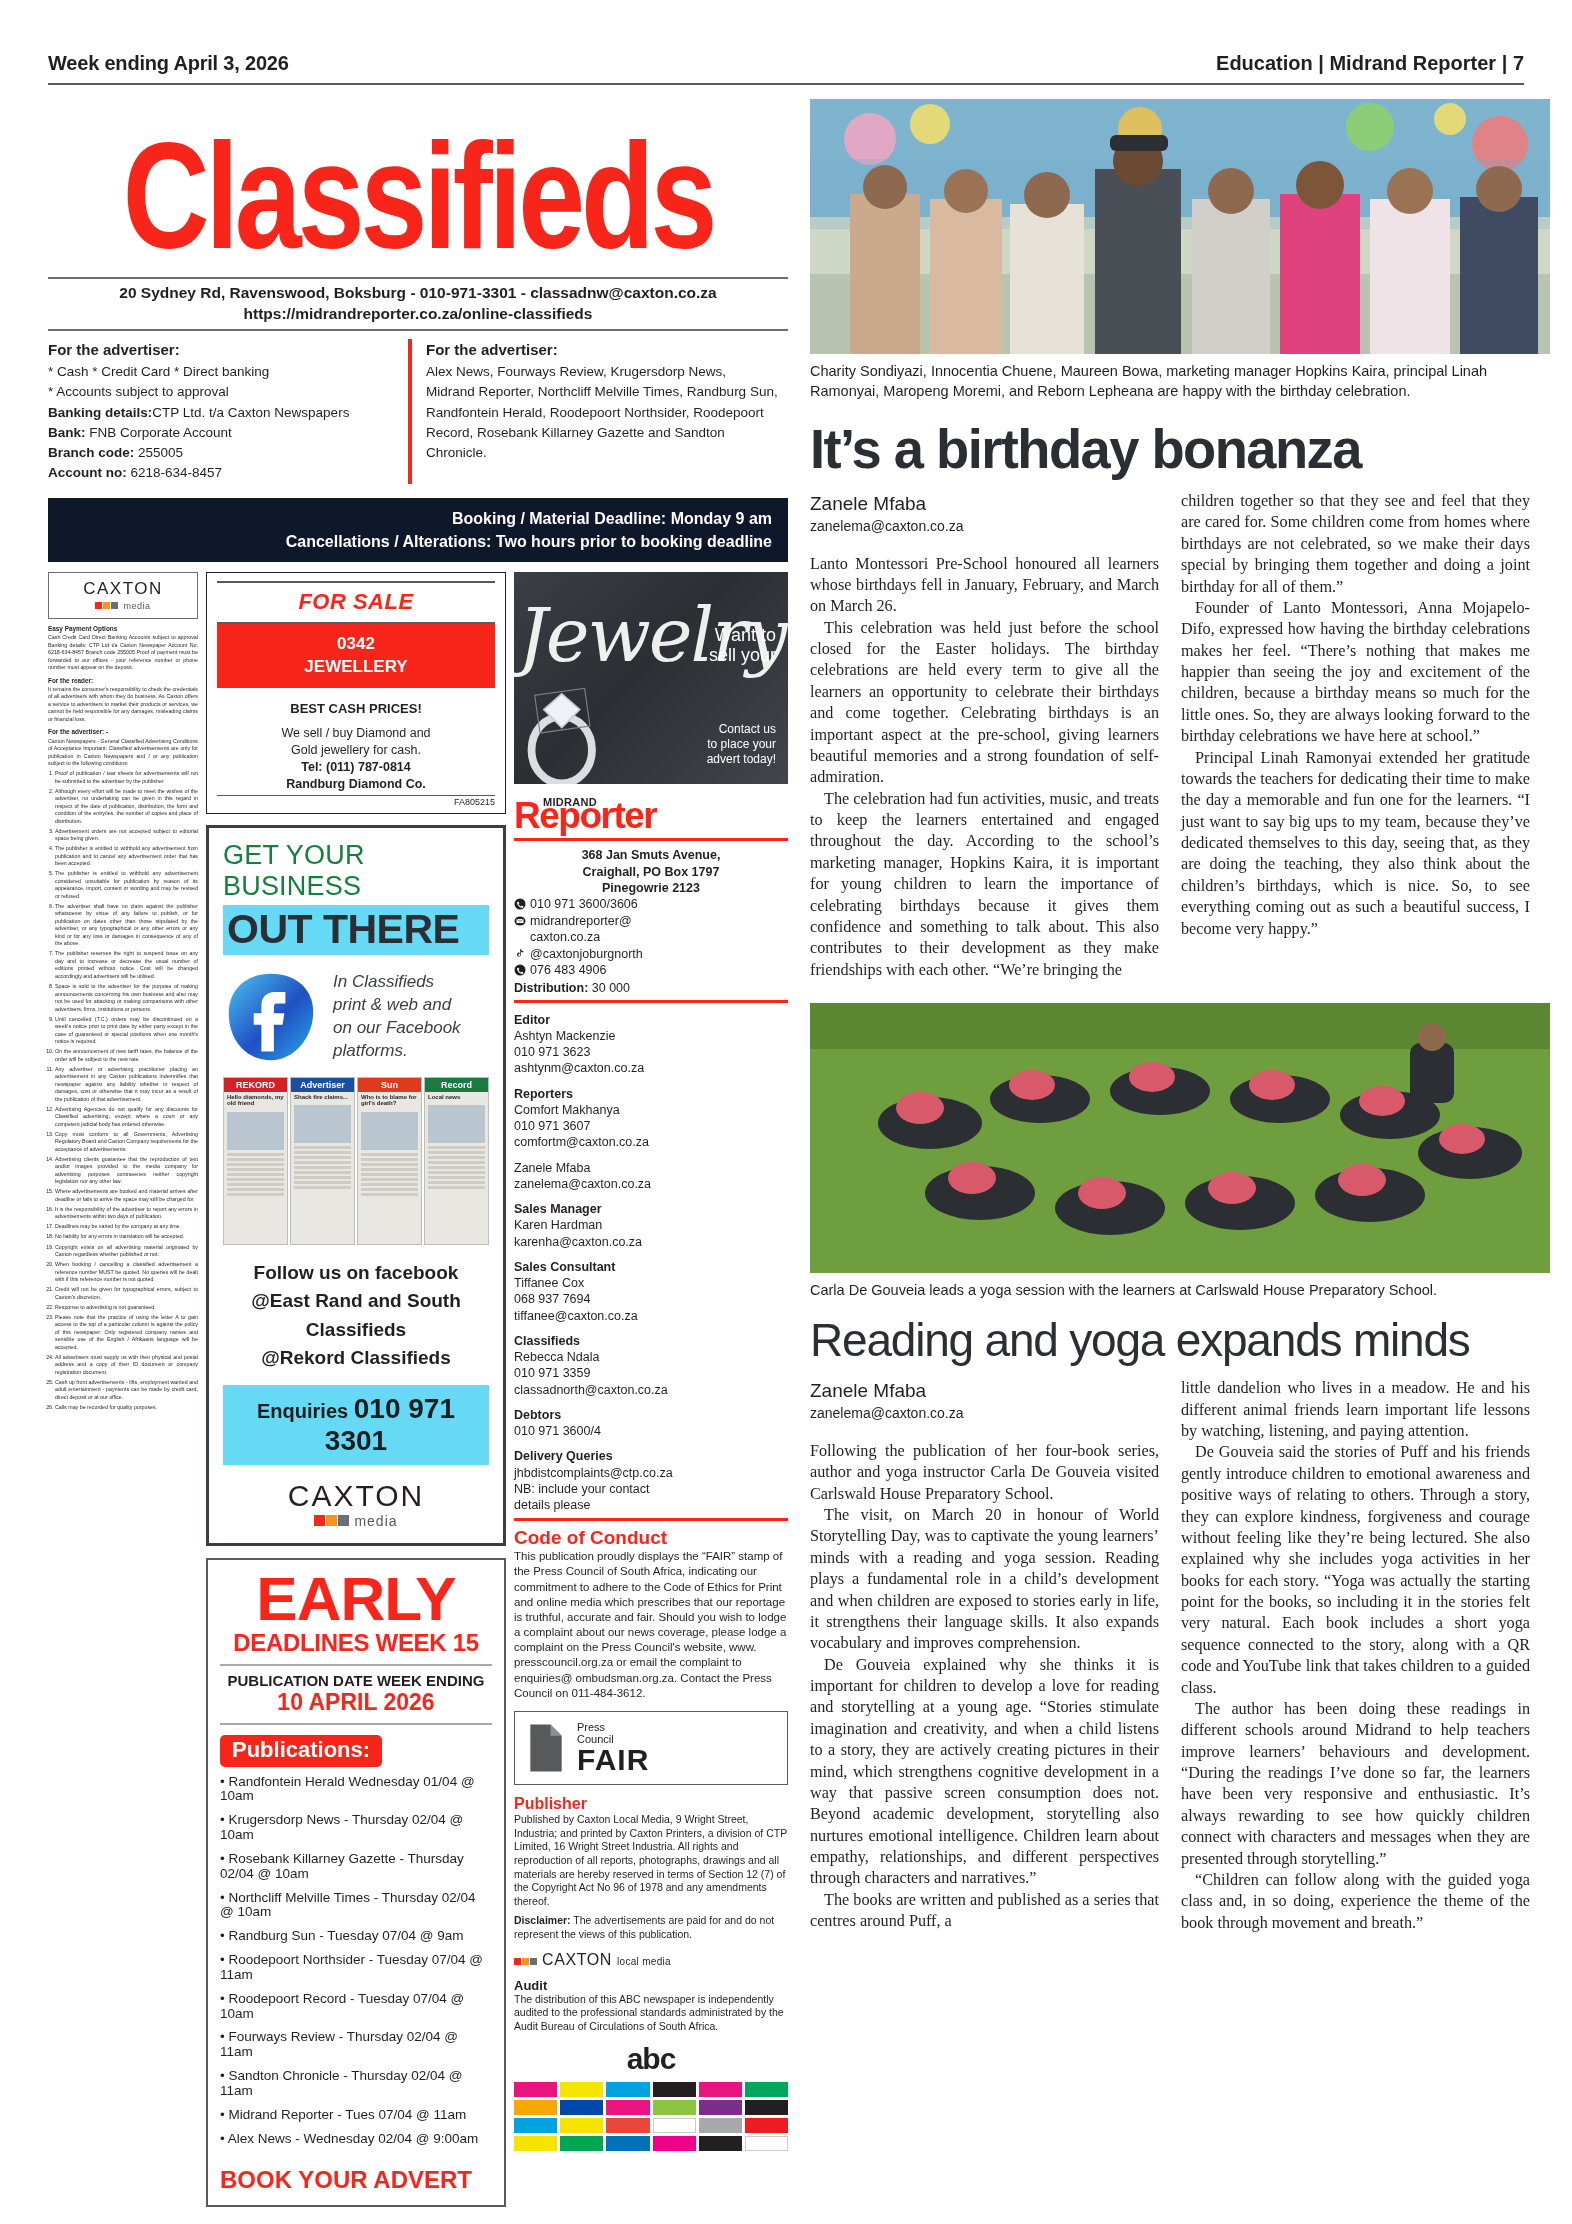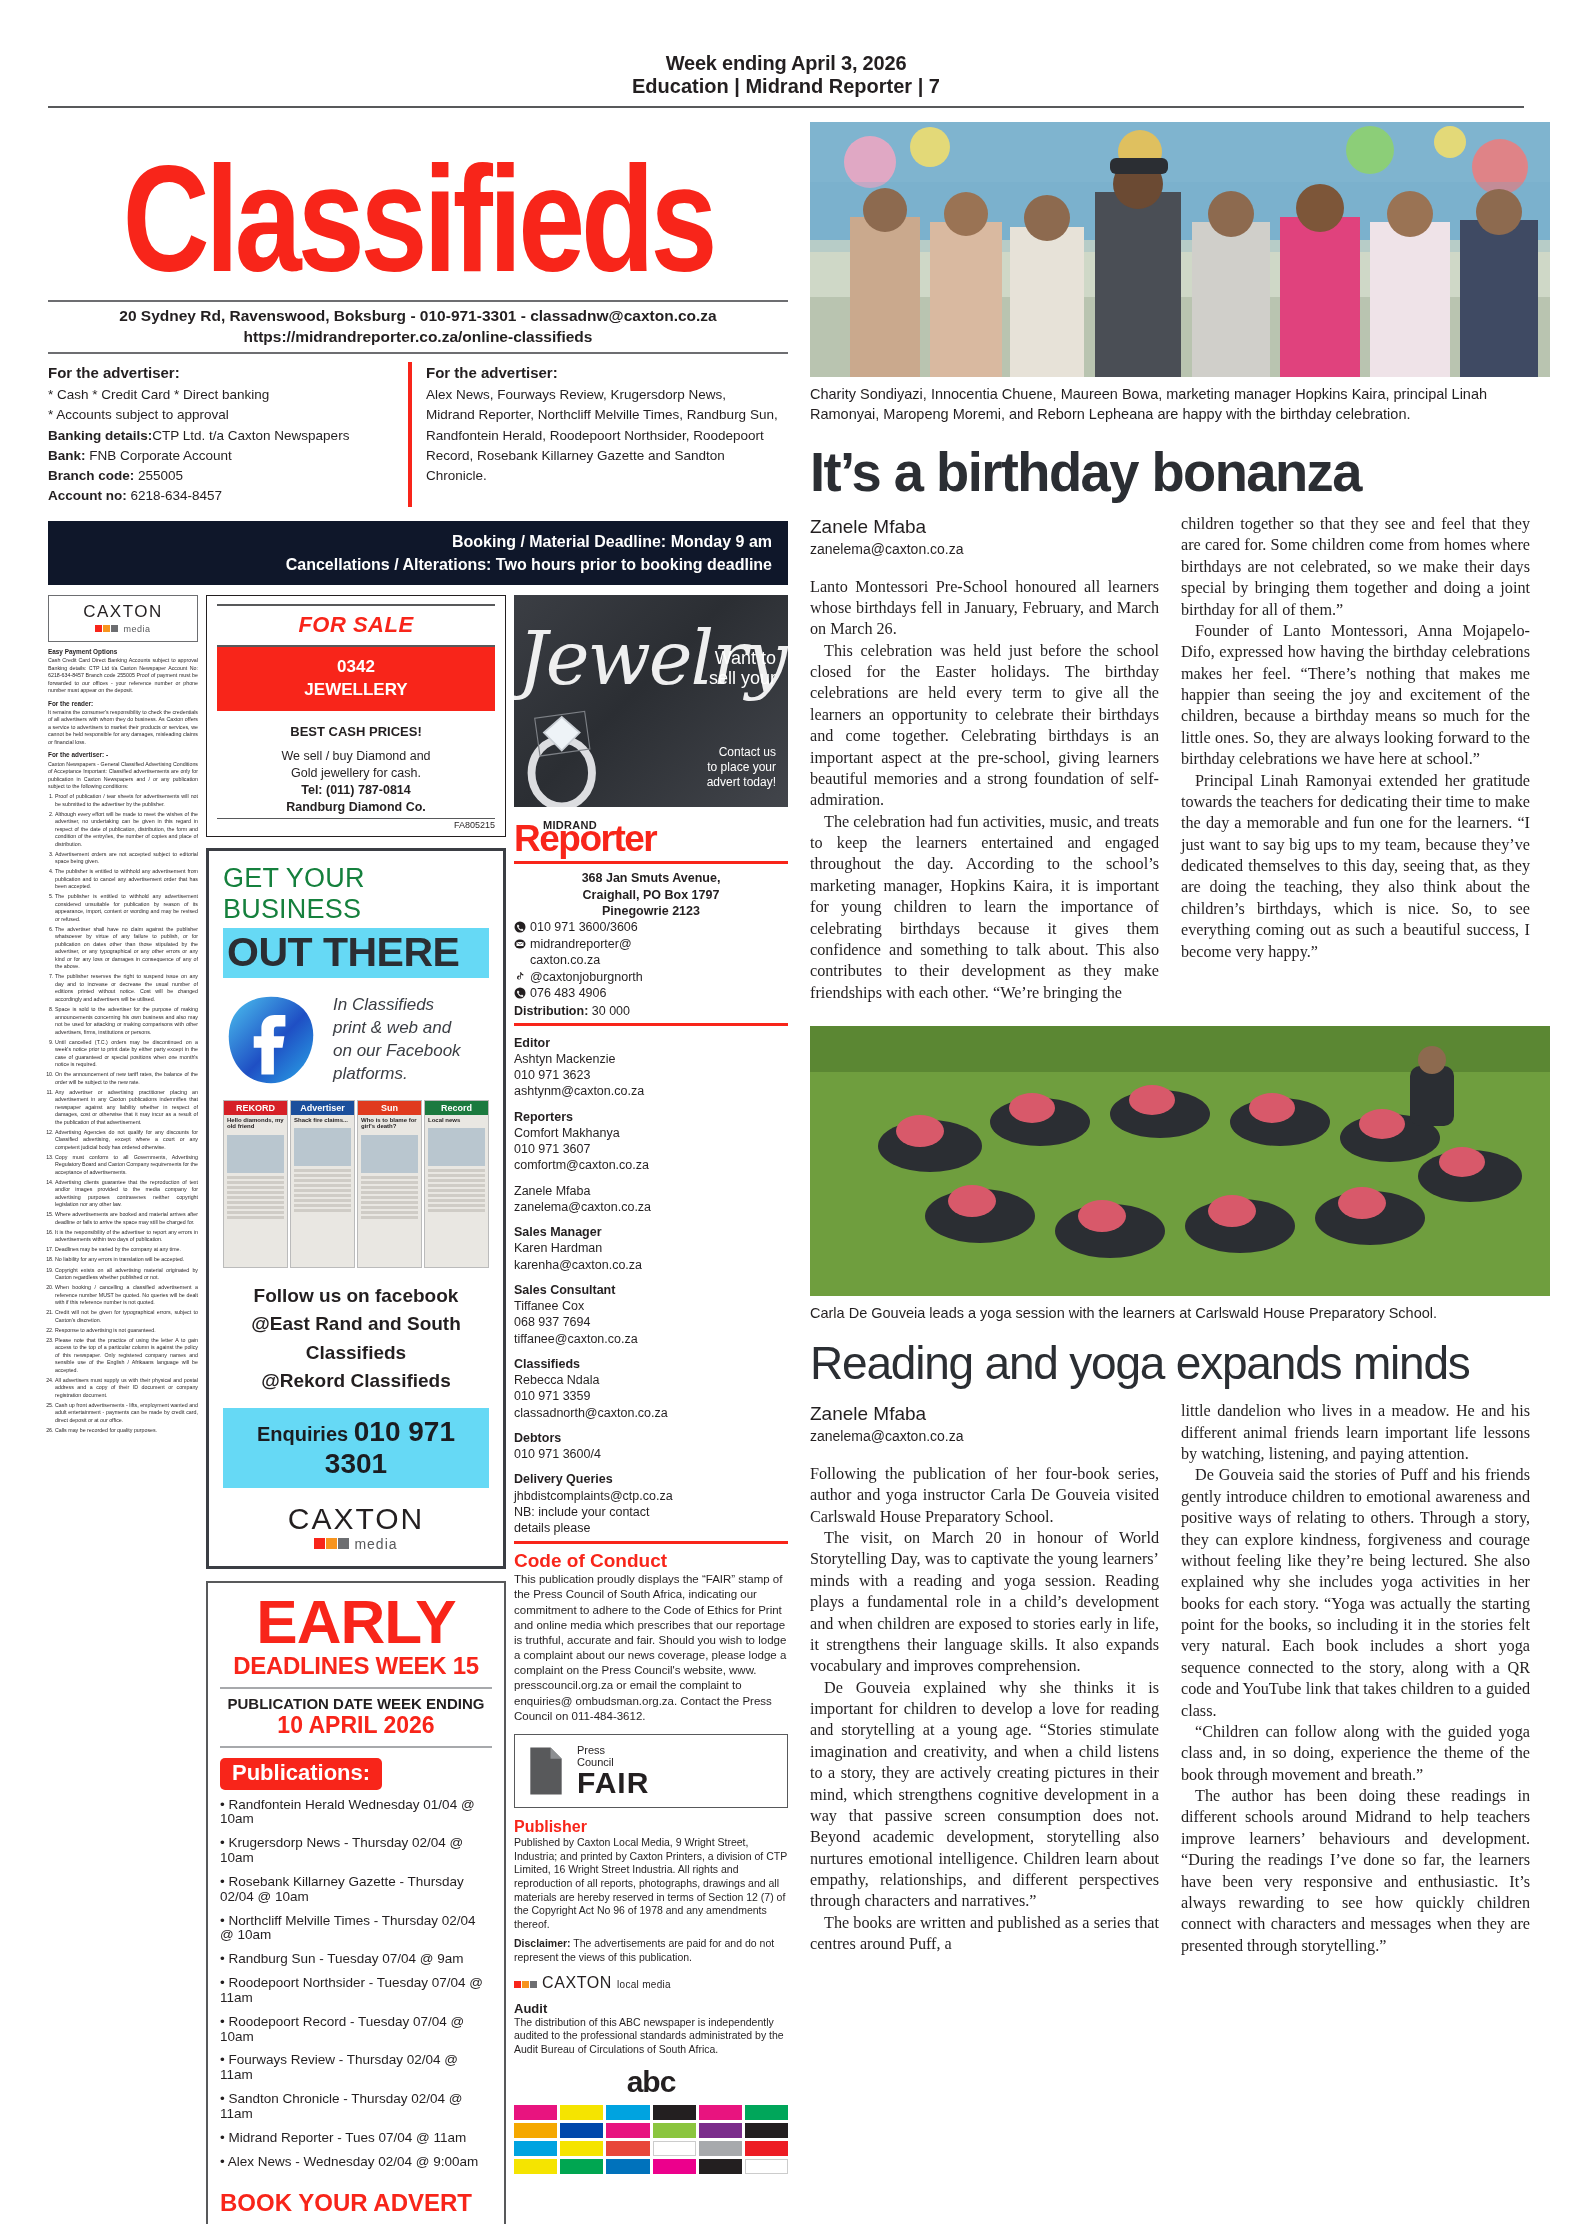--- a/index.html
+++ b/index.html
@@ -8,24 +8,23 @@
     background:#ffffff;
     font-family:"Liberation Sans", sans-serif;
     color:#231f20;
     position:relative;
     overflow:hidden;
   }
   .page { position:relative; width:1572px; height:2224px; padding:0 48px; }
 
   
   .runhead {
-    display:flex; align-items:center; justify-content:space-between;
+    display:flex; align-items:flex-end; justify-content:space-between;
     padding:52px 0 8px 0;
     border-bottom:2px solid #58595b;
-    flex-direction:column;
   }
   .runhead .left { font-size:20px; font-weight:bold; letter-spacing:-.2px; }
   .runhead .right { font-size:20px; font-weight:bold; }
 
   
   .cols { display:flex; gap:22px; margin-top:14px; }
   .colL { width:740px; }
   .colR { width:740px; }
 
   
@@ -707,19 +706,19 @@
           <div>
               <p class="first">Following the publication of her four-book series, author and yoga instructor Carla De Gouveia visited Carlswald House Preparatory School.</p>
               <p>The visit, on March 20 in honour of World Storytelling Day, was to captivate the young learners’ minds with a reading and yoga session. Reading plays a fundamental role in a child’s development and when children are exposed to stories early in life, it strengthens their language skills. It also expands vocabulary and improves comprehension.</p>
               <p>De Gouveia explained why she thinks it is important for children to develop a love for reading and storytelling at a young age. “Stories stimulate imagination and creativity, and when a child listens to a story, they are actively creating pictures in their mind, which strengthens cognitive development in a way that passive screen consumption does not. Beyond academic development, storytelling also nurtures emotional intelligence. Children learn about empathy, relationships, and different perspectives through characters and narratives.”</p>
               <p>The books are written and published as a series that centres around Puff, a</p>
             </div>
         </div>
         <div class="art-col">
             <p class="first">little dandelion who lives in a meadow. He and his different animal friends learn important life lessons by watching, listening, and paying attention.</p>
             <p>De Gouveia said the stories of Puff and his friends gently introduce children to emotional awareness and positive ways of relating to others. Through a story, they can explore kindness, forgiveness and courage without feeling like they’re being lectured. She also explained why she includes yoga activities in her books for each story. “Yoga was actually the starting point for the books, so including it in the stories felt very natural. Each book includes a short yoga sequence connected to the story, along with a QR code and YouTube link that takes children to a guided class.</p>
+            <p>The author has been doing these readings in different schools around Midrand to help teachers improve learners’ behaviours and development. “During the readings I’ve done so far, the learners have been very responsive and enthusiastic. It’s always rewarding to see how quickly children connect with characters and messages when they are presented through storytelling.”</p>
             <p>“Children can follow along with the guided yoga class and, in so doing, experience the theme of the book through movement and breath.”</p>
-            <p>The author has been doing these readings in different schools around Midrand to help teachers improve learners’ behaviours and development. “During the readings I’ve done so far, the learners have been very responsive and enthusiastic. It’s always rewarding to see how quickly children connect with characters and messages when they are presented through storytelling.”</p>
           </div>
       </div>
     </div>
   </div>
 </div>
 
 </body></html>

